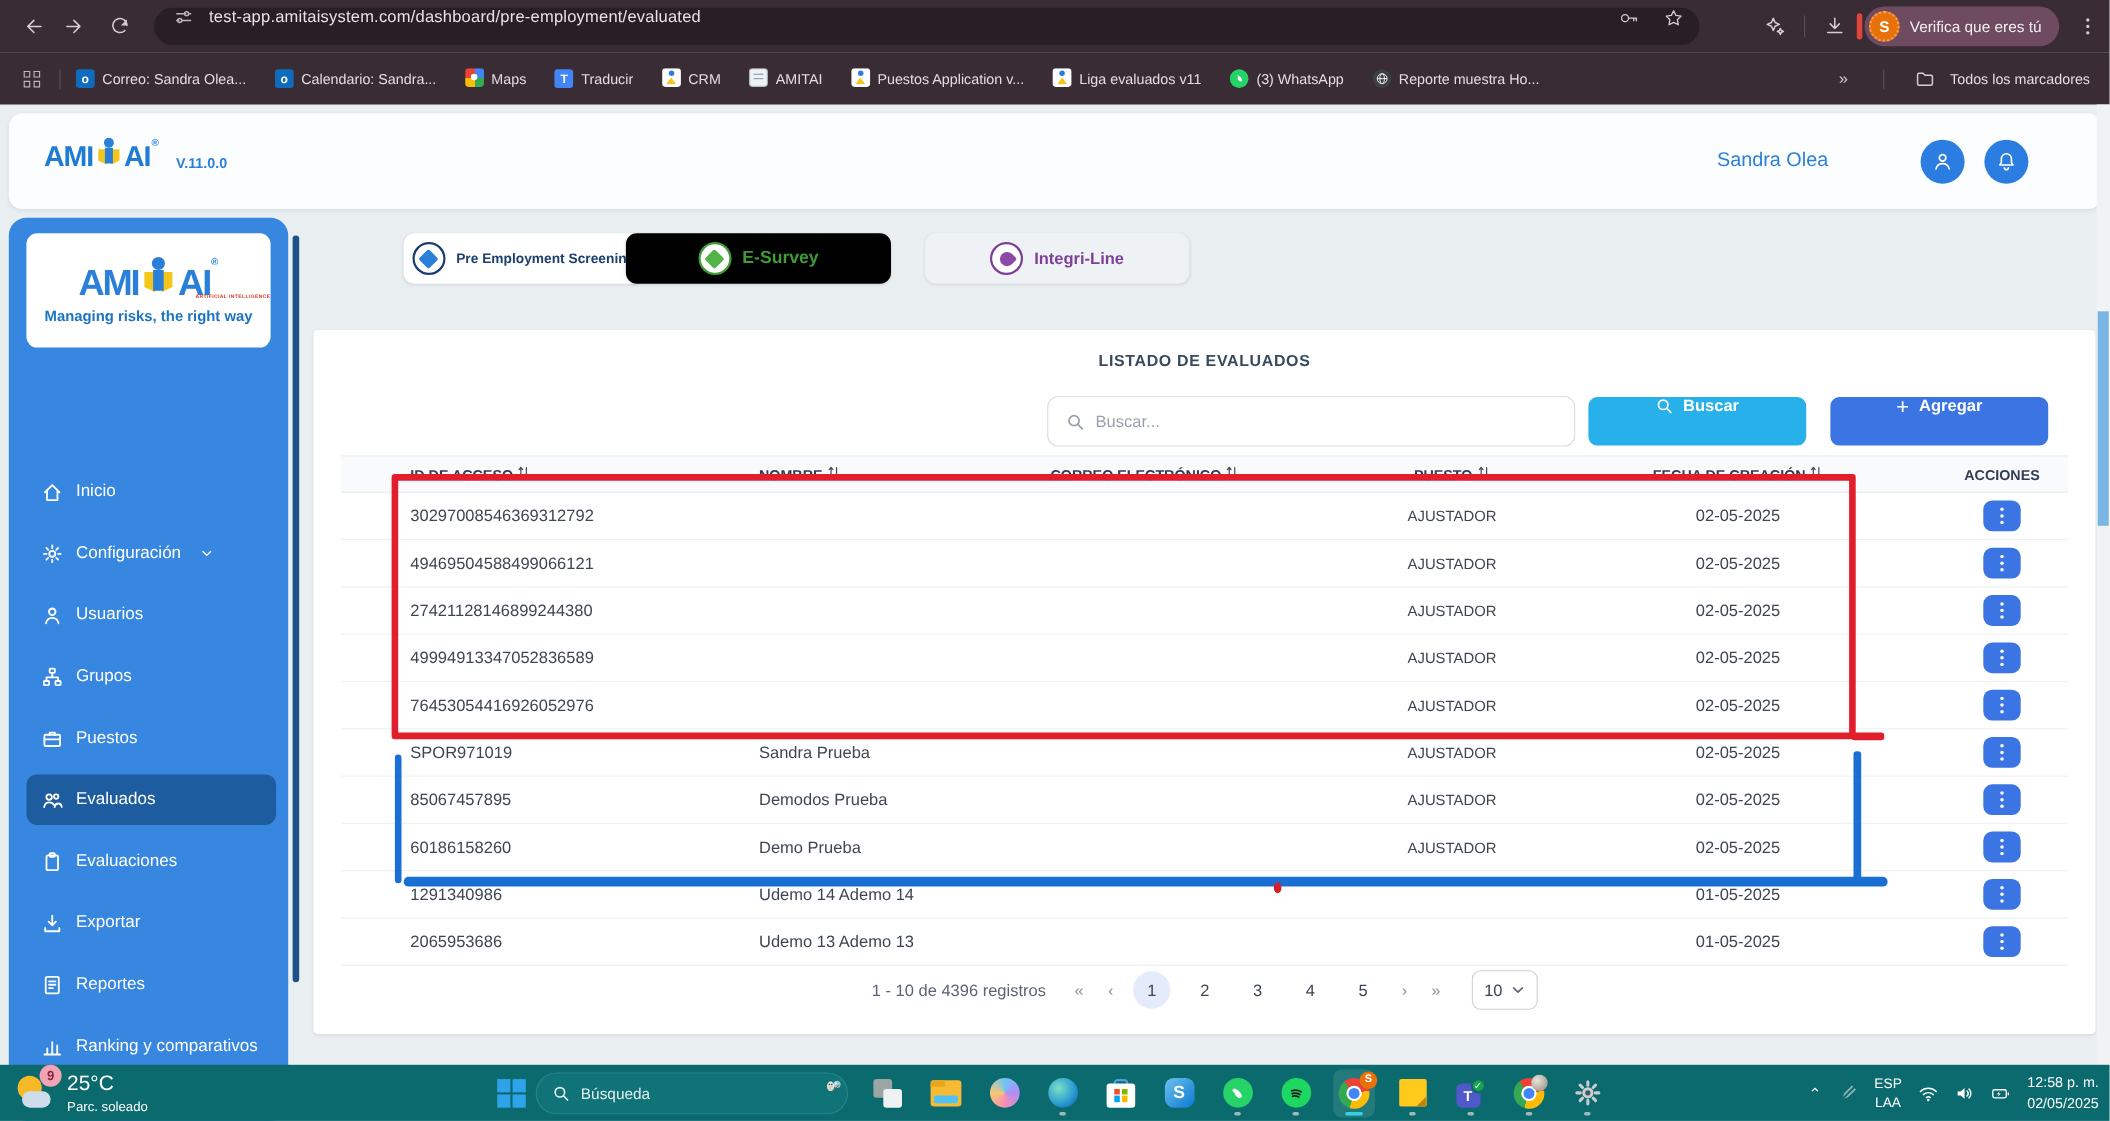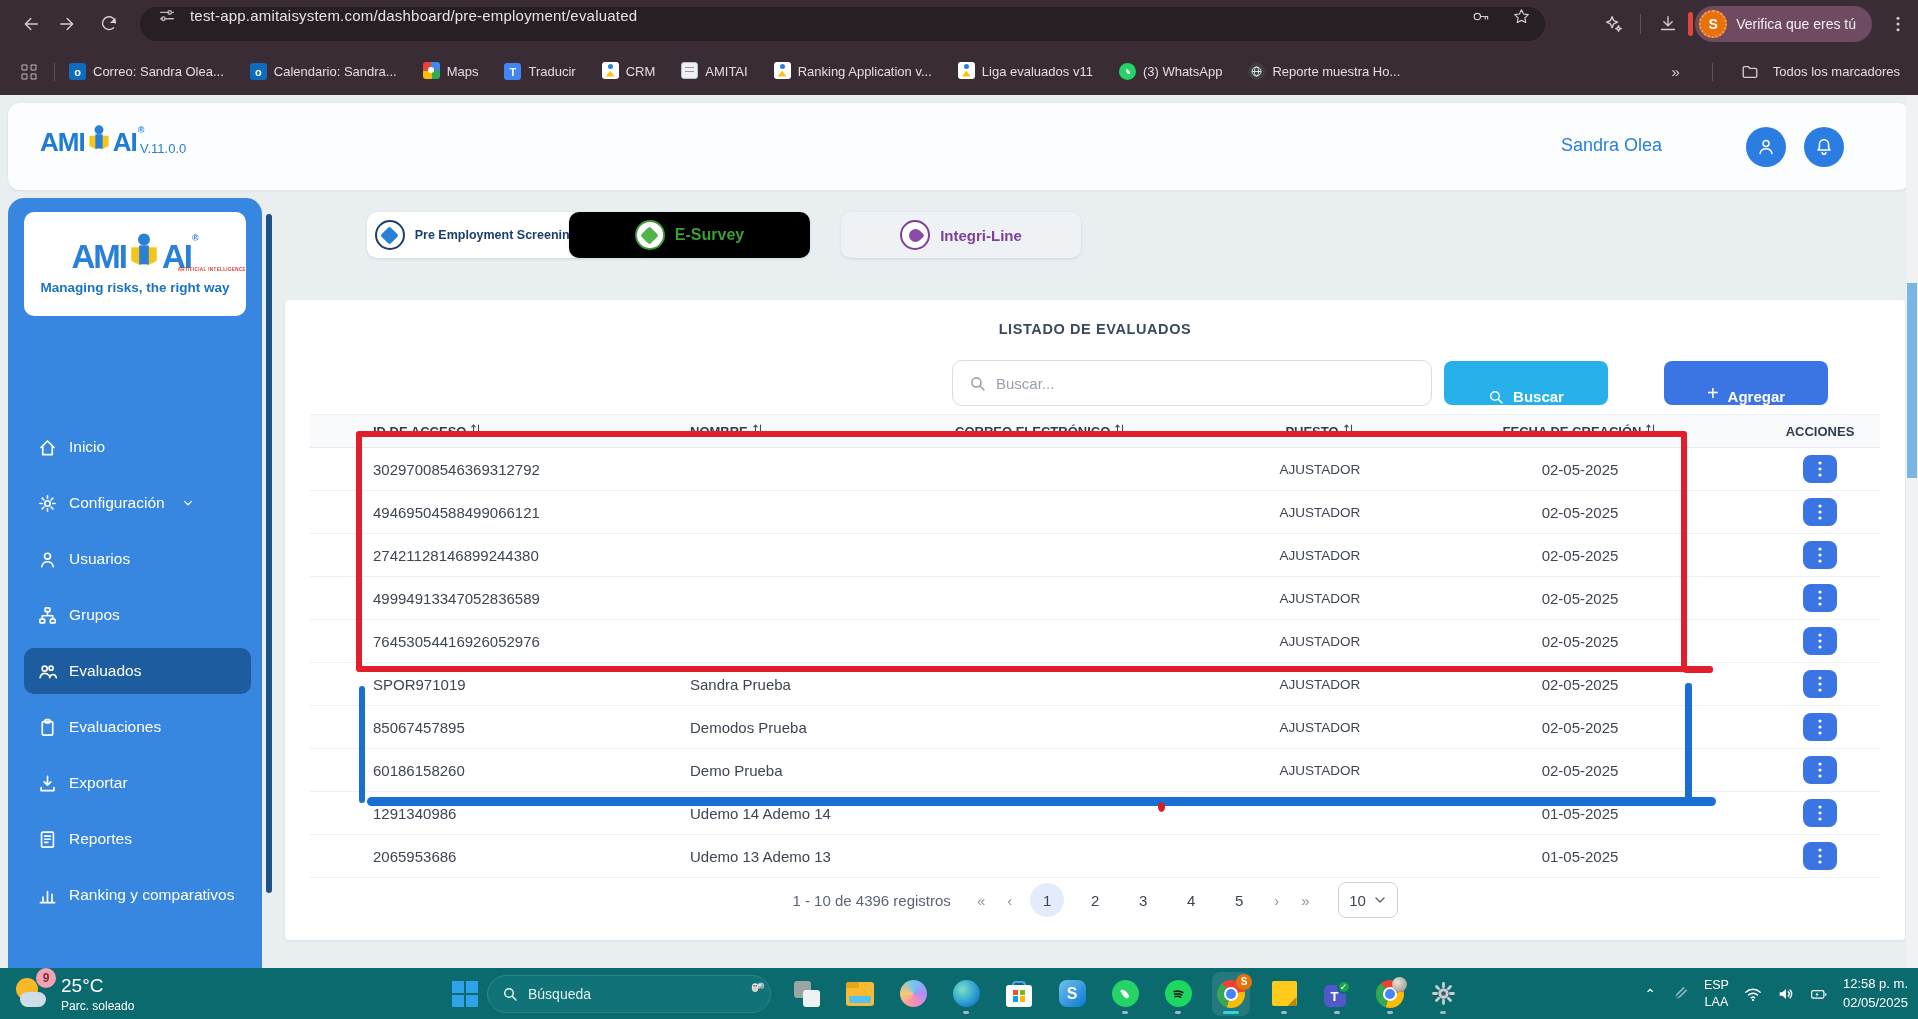--- a/index.html
+++ b/index.html
@@ -29,21 +29,21 @@
   .bm-right { display:flex; align-items:center; gap:14px; margin:0 18px 0 10px; flex:0 0 auto; }
   .bm-chev { font-size:15px; color:#d6ced3; cursor:pointer; letter-spacing:2px; }
   .bm-folder { width:18px; height:18px; color:#d6ced3; }
 
   
   .app-header { position:absolute; left:8px; top:103px; width:1902px; height:87px; background:#fbfdfe; border-radius:12px; box-shadow:0 1px 3px rgba(40,60,80,.08); }
   .brand { position:absolute; left:32px; top:22px; display:flex; align-items:flex-end; }
   .brand-txt { font-weight:900; color:#1f7bd4; font-size:26px; letter-spacing:-1px; line-height:1; }
   .brand-glyph { width:26px; height:30px; margin:0 1px; }
   .brand-reg { font-size:9px; color:#1f7bd4; font-weight:bold; margin-left:1px; align-self:flex-start; }
-  .version { position:absolute; left:132px; top:38px; color:#2a7fd8; font-weight:normal; font-size:13px; }
+  .version { position:absolute; left:152px; top:38px; color:#2a7fd8; font-weight:bold; font-size:13px; }
   .hdr-user { position:absolute; right:248px; top:32px; color:#2a7fd8; font-size:18px; }
   .hdr-circle { position:absolute; top:24px; width:40px; height:40px; border-radius:50%; background:#2b7de2; display:flex; align-items:center; justify-content:center; cursor:pointer; }
   .hdr-circle svg { width:20px; height:20px; color:#fff; }
 
   
   .sidebar { position:absolute; left:8px; top:198px; width:254px; height:821px; background:#3786e0; border-radius:16px; }
   .logo-card { position:absolute; left:16px; top:14px; width:222px; height:104px; background:#fff; border-radius:10px; display:flex; flex-direction:column; align-items:center; justify-content:center; }
   .logo-big { display:flex; align-items:flex-end; }
   .logo-big .lt { font-weight:900; color:#2a7fd8; font-size:33px; letter-spacing:-2px; line-height:1; }
   .logo-big .brand-glyph { width:34px; height:40px; }
@@ -68,21 +68,21 @@
   .tab-2 .tab-lbl { font-size:16px; color:#3e9d35; }
   .tab-3 .tab-lbl { font-size:15px; color:#7d3f98; }
 
   
   .main-card { position:absolute; left:285px; top:300px; width:1620px; height:640px; background:#fff; border-radius:4px; box-shadow:0 1px 3px rgba(40,60,80,.08); }
   .list-title { text-align:center; padding-top:21px; font-size:14.5px; font-weight:600; letter-spacing:.6px; color:#3a4a5e; }
   .search-wrap { position:absolute; left:667px; top:60px; width:480px; height:46px; border:1px solid #d9dee3; border-radius:10px; background:#fff; display:flex; align-items:center; color:#98a1ab; }
   .search-wrap svg { width:17px; height:17px; margin-left:16px; }
   .search-wrap input { border:0; outline:0; margin-left:10px; font-size:15px; color:#3d4652; width:380px; font-family:inherit; background:transparent; }
   .search-wrap input::placeholder { color:#98a1ab; }
-  .btn { position:absolute; top:61px; width:164px; height:44px; border:0; border-radius:8px; color:#fff; font-weight:bold; font-size:15px; display:flex; align-items:flex-end; justify-content:center; gap:9px; cursor:pointer; font-family:inherit; }
+  .btn { position:absolute; top:61px; width:198px; height:44px; border:0; border-radius:8px; color:#fff; font-weight:bold; font-size:15px; display:flex; align-items:flex-start; justify-content:center; gap:9px; cursor:pointer; font-family:inherit; }
   .btn svg { width:16px; height:16px; }
   .btn-buscar { left:1159px; background:#27b0e9; }
   .btn-agregar { left:1379px; background:#3b74e3; }
   .btn-agregar .plus { font-size:20px; font-weight:normal; margin-top:-2px; }
 
   .tbl { position:absolute; left:25px; top:114px; width:1570px; }
   .tbl-head, .tbl-row { display:grid; grid-template-columns:380px 265px 285px 160px 360px 120px; align-items:center; }
   .tbl-head { height:34px; background:#f8fafb; border-top:1px solid #eceff2; border-bottom:1px solid #e6eaee; }
   .th { font-size:13px; font-weight:bold; color:#2e3d52; display:flex; align-items:center; gap:4px; }
   .c1 { padding-left:63px; }
@@ -240,21 +240,21 @@
               <span style="position:absolute;left:3px;right:3px;top:4px;height:1.5px;background:#8a98a8"></span>
               <span style="position:absolute;left:3px;right:3px;top:8px;height:1.5px;background:#8a98a8"></span>
             </span></span>
      <span>AMITAI</span>
    </span>
         <span class="bm-item">
      <span><span class="bmic" style="background:#fff;position:relative">
               <span style="position:absolute;top:2px;width:5px;height:5px;border-radius:50%;background:#2a7fd8"></span>
               <span style="position:absolute;bottom:2px;width:9px;height:6px;background:#f4c61c;clip-path:polygon(0 100%,50% 0,100% 100%)"></span>
             </span></span>
-     <span>Ranking Application v...</span>
+     <span>Puestos Application v...</span>
    </span>
         <span class="bm-item">
      <span><span class="bmic" style="background:#fff;position:relative">
               <span style="position:absolute;top:2px;width:5px;height:5px;border-radius:50%;background:#2a7fd8"></span>
               <span style="position:absolute;bottom:2px;width:9px;height:6px;background:#f4c61c;clip-path:polygon(0 100%,50% 0,100% 100%)"></span>
             </span></span>
      <span>Liga evaluados v11</span>
    </span>
         <span class="bm-item">
      <span><span class="bmic" style="background:#25d366;border-radius:50%">
@@ -368,20 +368,30 @@
         <div class="nav-item">
      <span class="nic"><svg viewBox="0 0 16 16" style="width:100%;height:100%">
               <g fill="none" stroke="#fff" stroke-width="1.4" stroke-linecap="round" stroke-linejoin="round">
                 <rect x="6" y="1.6" width="4" height="3.2" rx=".6"></rect>
                 <rect x="1.6" y="11" width="4" height="3.2" rx=".6"></rect>
                 <rect x="10.4" y="11" width="4" height="3.2" rx=".6"></rect>
                 <path d="M8 4.8V8M3.6 11V8.2h8.8V11"></path>
               </g>
             </svg></span>
      <span>Grupos</span>
+
+   </div>
+        <div class="nav-item">
+     <span class="nic"><svg viewBox="0 0 16 16" style="width:100%;height:100%">
+              <g fill="none" stroke="#fff" stroke-width="1.4" stroke-linecap="round" stroke-linejoin="round">
+                <rect x="2" y="5" width="12" height="8.6" rx="1"></rect>
+                <path d="M6 5V3.4h4V5M2 8.6h12"></path>
+              </g>
+            </svg></span>
+     <span>Puestos</span>
 
    </div>
         <div class="nav-item active">
      <span class="nic"><svg viewBox="0 0 16 16" style="width:100%;height:100%">
               <g fill="none" stroke="#fff" stroke-width="1.4" stroke-linecap="round" stroke-linejoin="round">
                 <circle cx="5.6" cy="5.6" r="2.1"></circle>
                 <circle cx="11" cy="5.2" r="1.7"></circle>
                 <path d="M1.8 13.2c.5-2.5 1.9-3.6 4-3.6 1.6 0 2.8.6 3.5 1.9M9.8 13.2c.3-1.7 1.2-2.7 2.8-2.7 1.4 0 2.4.8 2.8 2.7"></path>
               </g>
             </svg></span>

